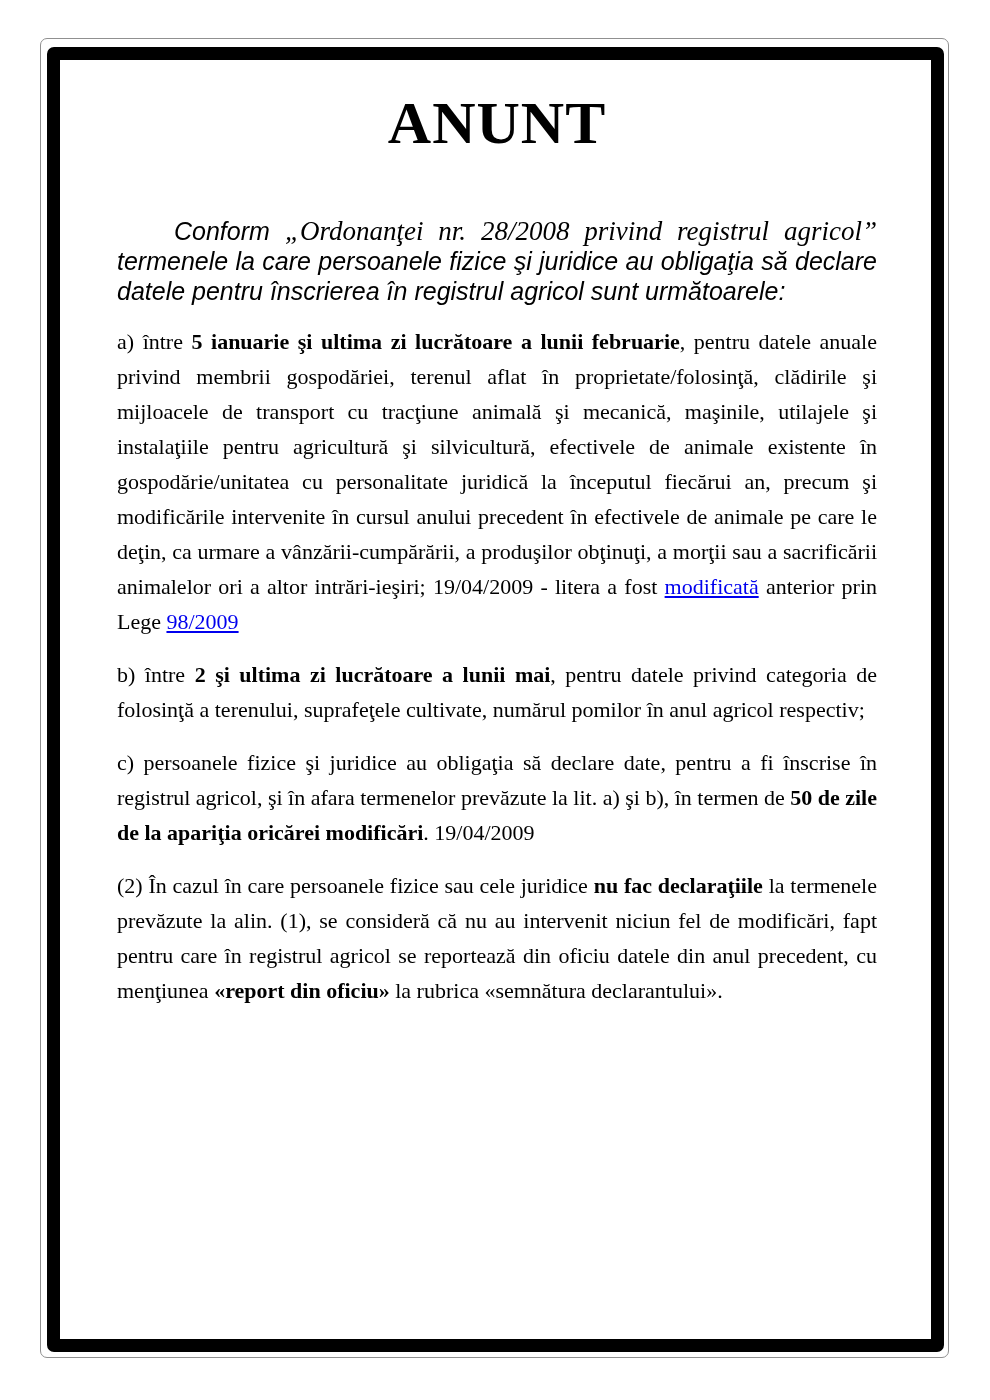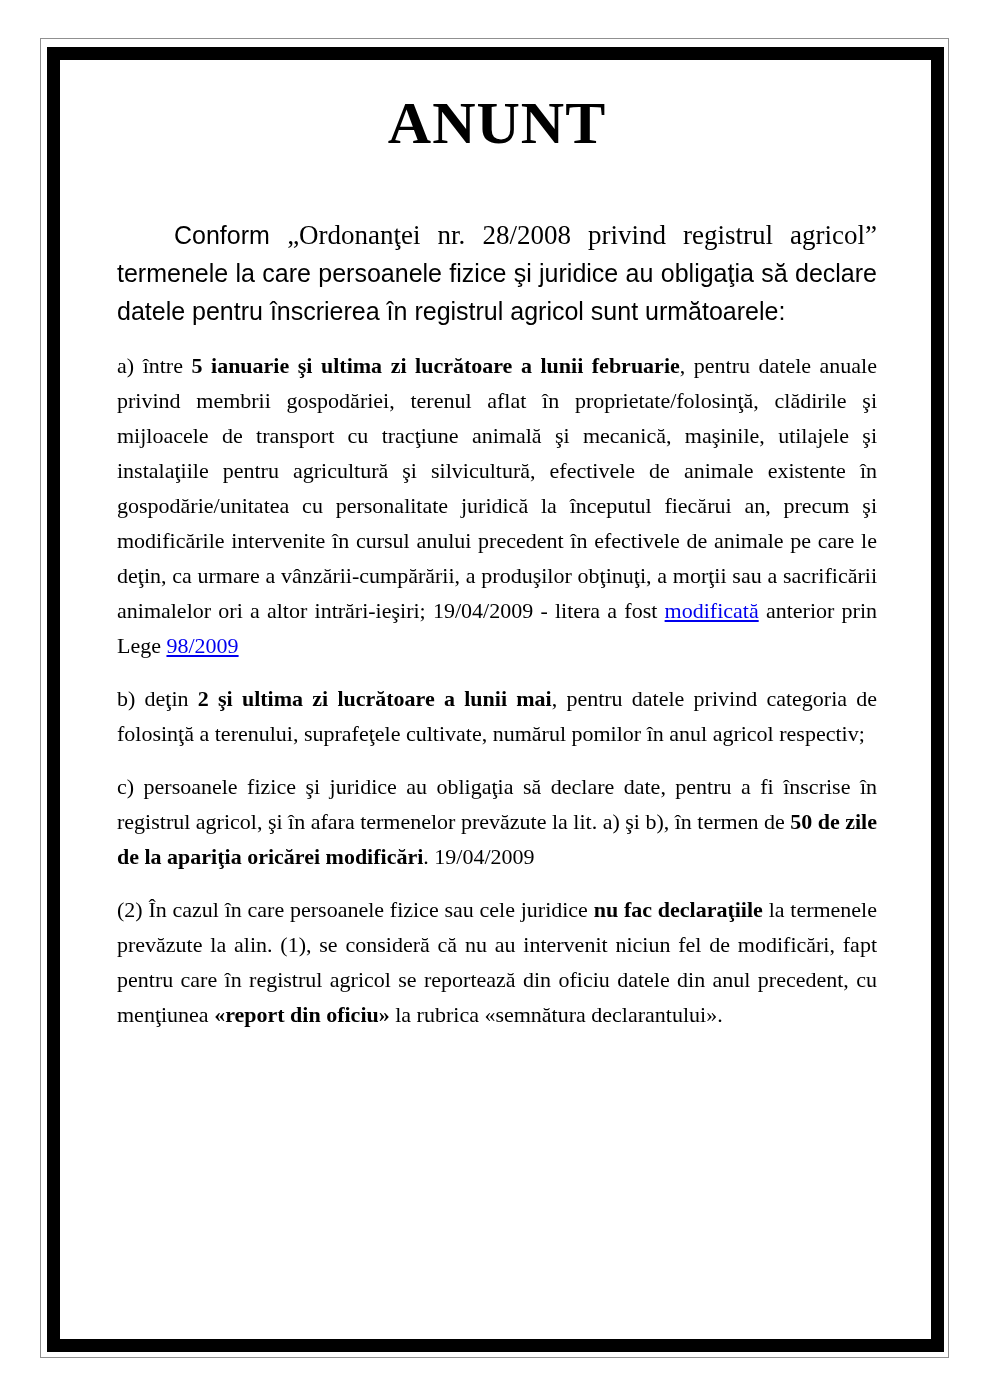--- a/index.html
+++ b/index.html
@@ -2,21 +2,21 @@
 <html style="--text-color: #000000; --link-color: #0000EE; --frame-color: #000000; --outline-color: #909090; --page-bg: #ffffff;"><head>
 <meta charset="utf-8">
 <style>
   :root {
     --text-color: #000000;
     --link-color: #0000EE;
     --frame-color: #000000;
     --outline-color: #909090;
     --page-bg: #ffffff;
   }
-  * { margin: 0; padding: 0; box-sizing: border-box; }
+  * { margin: 0; padding: 0; box-sizing: border-box; border-radius: 7px; }
   html, body {
     width: 990px; height: 1400px;
     background: var(--page-bg);
     font-family: "Liberation Serif", serif;
     color: var(--text-color);
     overflow: hidden;
   }
   .thin-frame {
     position: absolute;
     left: 40px; top: 38px;
@@ -48,39 +48,40 @@
   .para {
     font-size: 22px;
     line-height: 35px;
     text-align: justify;
     text-align-last: left;
     margin-bottom: 18px;
   }
   .para.intro {
     font-family: "Liberation Sans", sans-serif;
     font-size: 25px;
-    line-height: 38px;
+    line-height: 30px;
     text-indent: 57px;
+    font-style: italic;
   }
   .para .serif { font-family: "Liberation Serif", serif; font-size: 27px; }
   .para .sans  { font-family: "Liberation Sans", sans-serif; }
   .bold { font-weight: bold; }
   a.link {
     color: var(--link-color);
     text-decoration: underline;
     cursor: pointer;
   }
 </style>
 </head>
 <body>
 
 <div class="thin-frame">
   <div class="black-frame">
     <div class="content">
       <h1 class="title">ANUNT</h1>
       <p class="para intro"><span class="sans">Conform </span><span class="serif">„Ordonanţei nr. 28/2008 privind registrul agricol” </span><span class="sans">termenele la care persoanele fizice şi juridice au obligaţia să declare datele pentru înscrierea în registrul agricol sunt următoarele:</span></p>
       <p class="para"><span>a) între </span><span class="bold">5 ianuarie şi ultima zi lucrătoare a lunii februarie</span><span>, pentru datele anuale privind membrii gospodăriei, terenul aflat în proprietate/folosinţă, clădirile şi mijloacele de transport cu tracţiune animală şi mecanică, maşinile, utilajele şi instalaţiile pentru agricultură şi silvicultură, efectivele de animale existente în gospodărie/unitatea cu personalitate juridică la începutul fiecărui an, precum şi modificările intervenite în cursul anului precedent în efectivele de animale pe care le deţin, ca urmare a vânzării-cumpărării, a produşilor obţinuţi, a morţii sau a sacrificării animalelor ori a altor intrări-ieşiri; 19/04/2009 - litera a fost </span><a href="#" class="link">modificată</a><span> anterior prin Lege </span><a href="#" class="link">98/2009</a></p>
-      <p class="para"><span>b) deţin </span><span class="bold">2 şi ultima zi lucrătoare a lunii mai</span><span>, pentru datele privind categoria de folosinţă a terenului, suprafeţele cultivate, numărul pomilor în anul agricol respectiv;</span></p>
+      <p class="para"><span>b) între </span><span class="bold">2 şi ultima zi lucrătoare a lunii mai</span><span>, pentru datele privind categoria de folosinţă a terenului, suprafeţele cultivate, numărul pomilor în anul agricol respectiv;</span></p>
       <p class="para"><span>c) persoanele fizice şi juridice au obligaţia să declare date, pentru a fi înscrise în registrul agricol, şi în afara termenelor prevăzute la lit. a) şi b), în termen de </span><span class="bold">50 de zile de la apariţia oricărei modificări</span><span>. 19/04/2009</span></p>
       <p class="para"><span>(2) În cazul în care persoanele fizice sau cele juridice </span><span class="bold">nu fac declaraţiile</span><span> la termenele prevăzute la alin. (1), se consideră că nu au intervenit niciun fel de modificări, fapt pentru care în registrul agricol se reportează din oficiu datele din anul precedent, cu menţiunea </span><span class="bold">«report din oficiu»</span><span> la rubrica «semnătura declarantului».</span></p>
     </div>
   </div>
 </div>
 
 </body></html>

